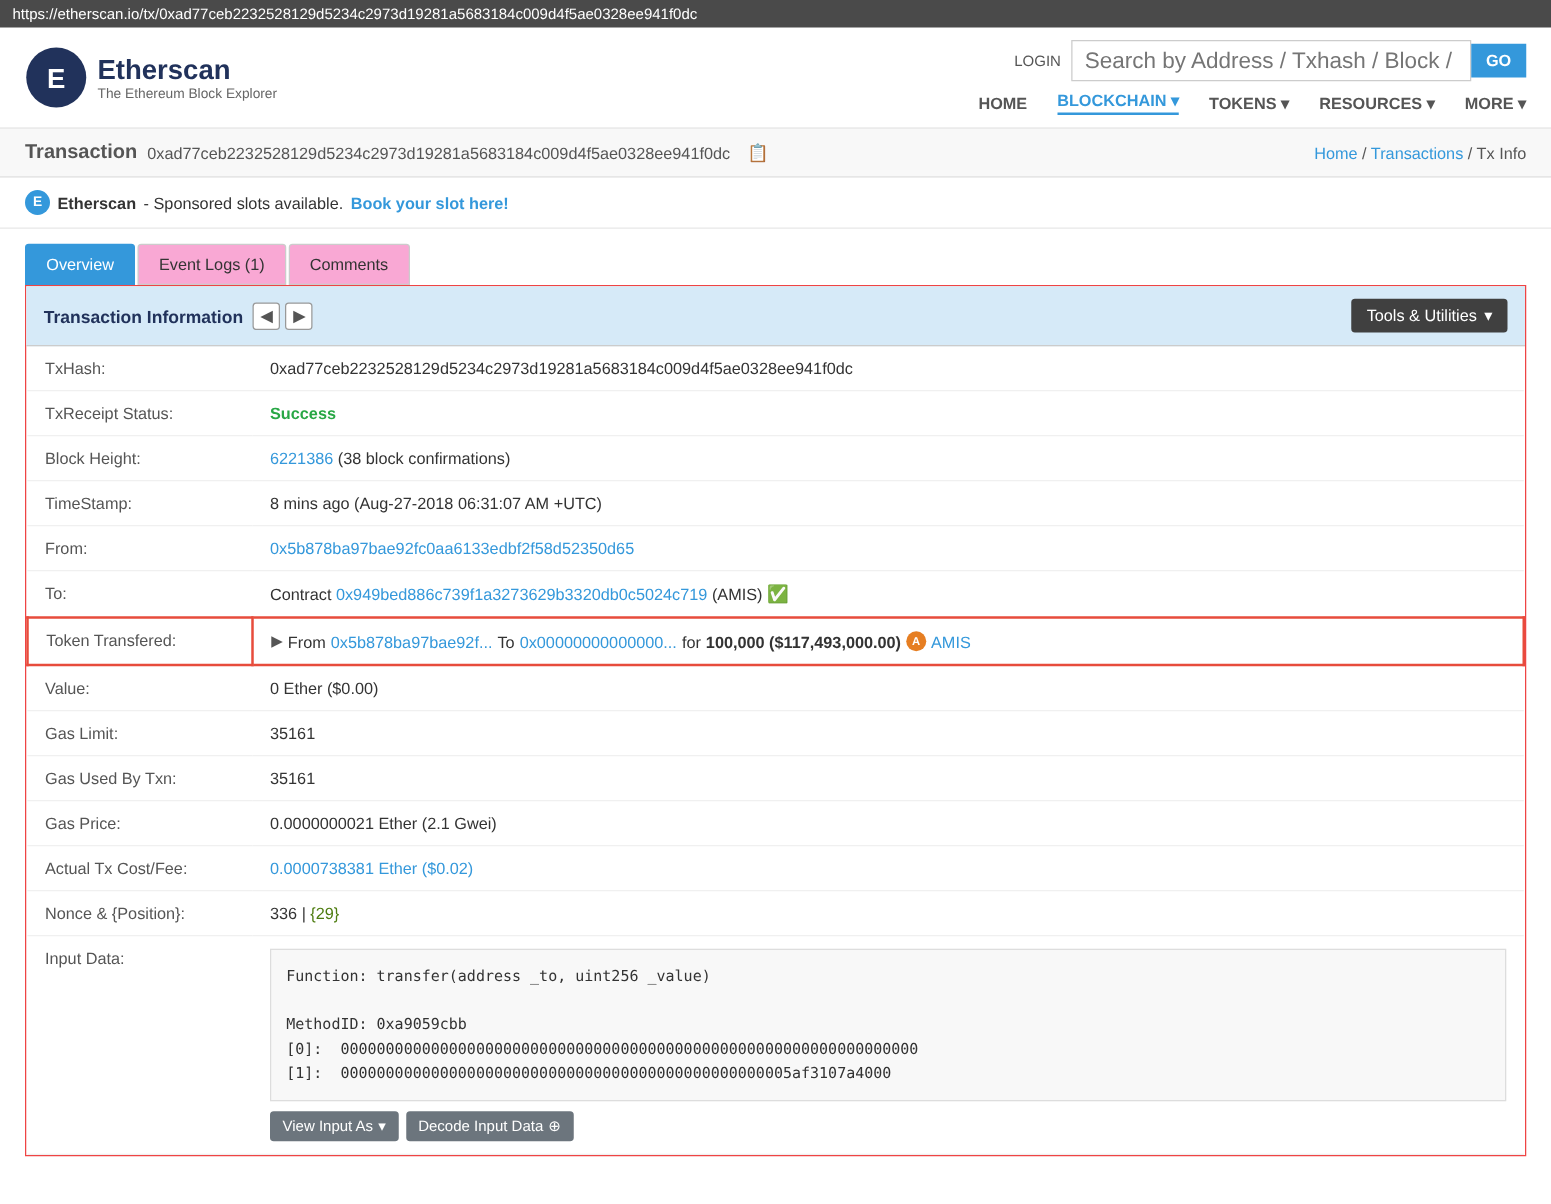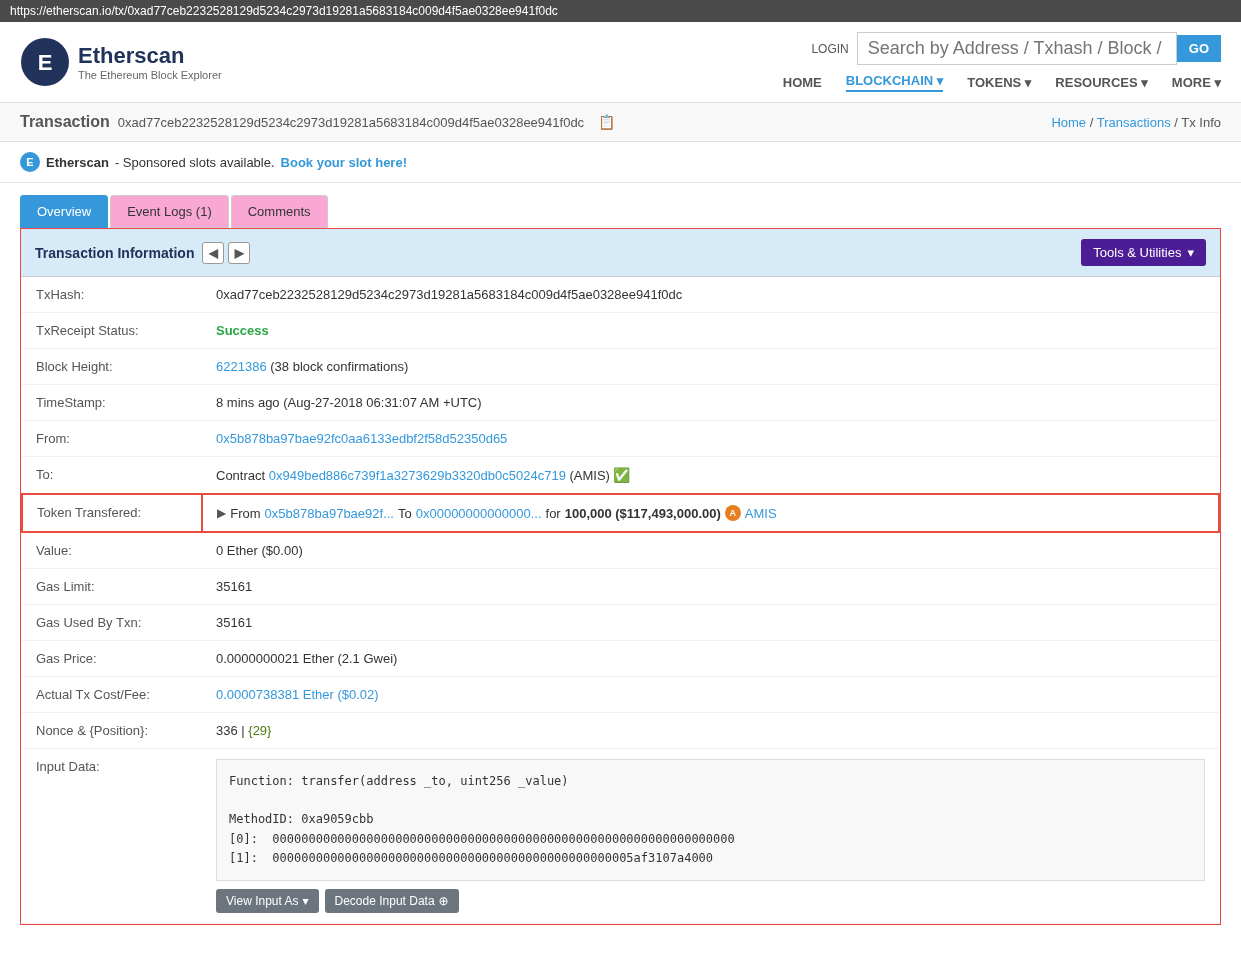--- a/index.html
+++ b/index.html
@@ -203,21 +203,21 @@
       border-radius: 3px;
       display: inline-flex;
       align-items: center;
       justify-content: center;
       cursor: pointer;
       background: #fff;
       font-size: 12px;
       color: #555;
     }
     .tools-btn {
-      background: #4c1d95;
+      background: #404040;
       color: #fff;
       border: none;
       padding: 6px 12px;
       font-size: 13px;
       cursor: pointer;
       border-radius: 3px;
       display: flex;
       align-items: center;
       gap: 6px;
     }

